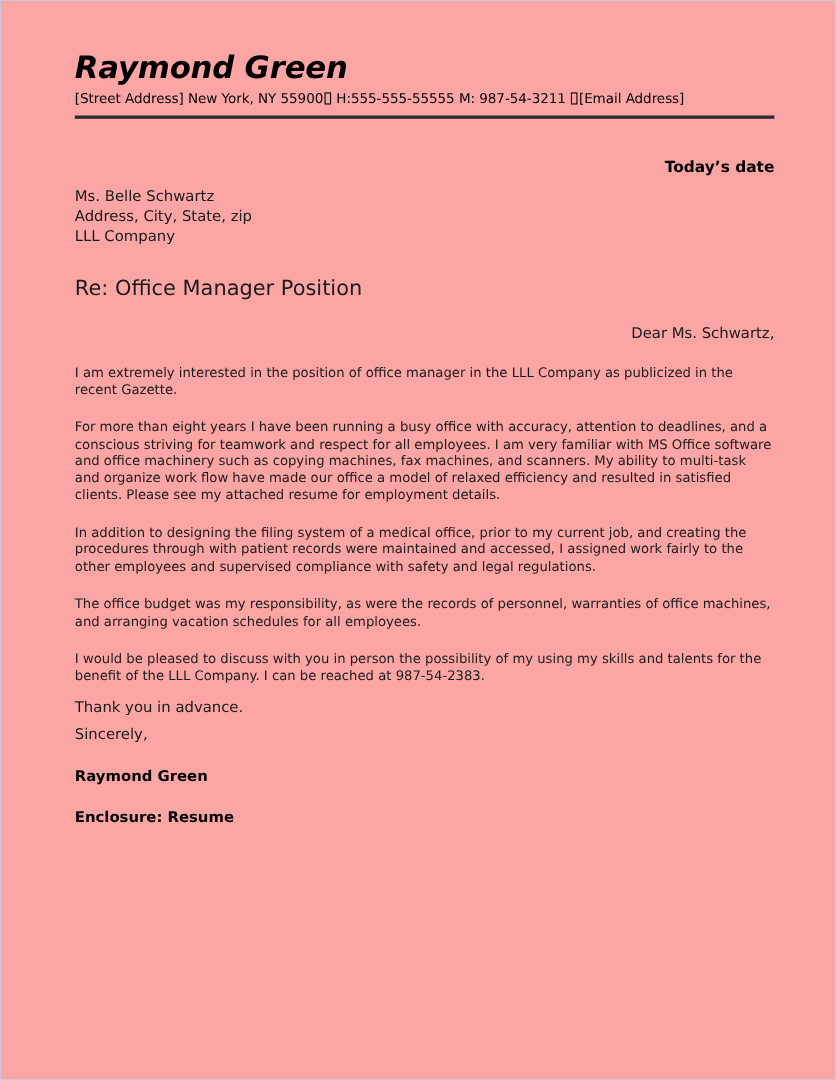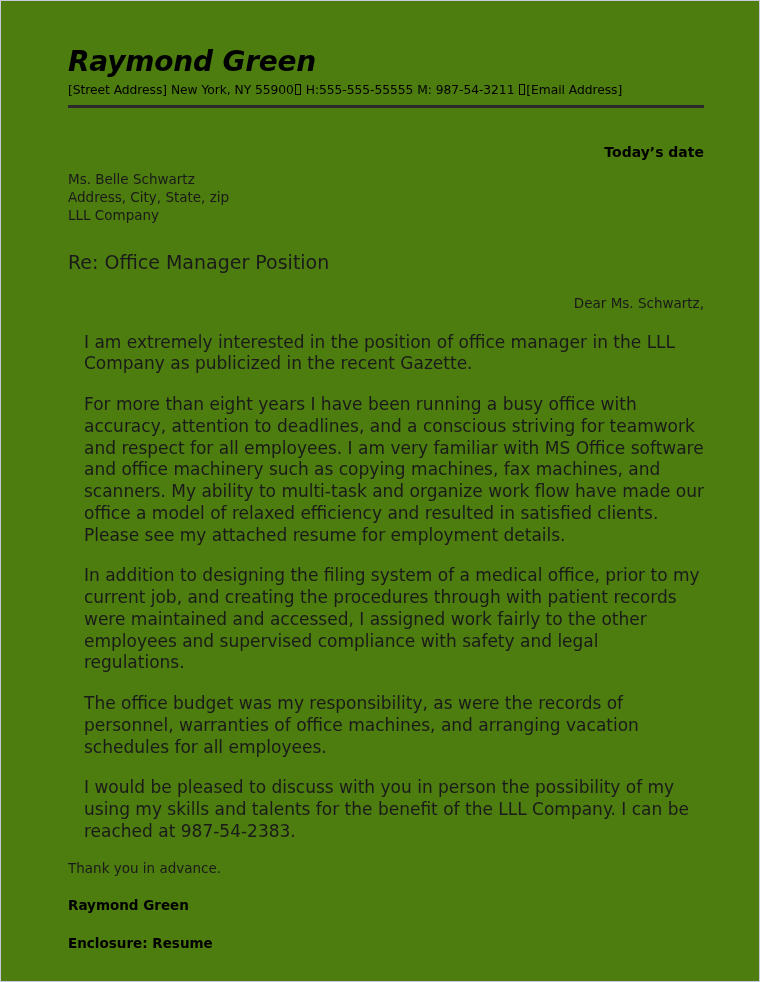--- a/index.html
+++ b/index.html
@@ -10,21 +10,21 @@
 
   body {
     font-family: "DejaVu Sans", sans-serif;
   }
 
   .page {
     position: relative;
     width: 760px;
     height: 982px;
     box-sizing: border-box;
-    background: #4d7c0f;
+    background: #fca5a5;
     border: 1px solid #c9c9de;
     overflow: hidden;
   }
 
   .sheet {
     position: absolute;
     left: 67px;
     top: 46px;
     width: 636px;
   }
@@ -106,25 +106,24 @@
     font-family: "DejaVu Sans", sans-serif;
     font-size: 13.5px;
     line-height: 1.3;
     color: #1a1a1a;
     text-align: right;
   }
 
   .body-paragraph {
     margin-top: 19px;
     font-family: "DejaVu Sans", sans-serif;
-    font-size: 17px;
+    font-size: 12px;
     line-height: 1.28;
     color: #1a1a1a;
     text-align: left;
-    margin-left: 16px;
   }
 
   
   .closing-thanks,
   .closing-signoff {
     margin-top: 8px;
     font-family: "DejaVu Sans", sans-serif;
     font-size: 13.5px;
     line-height: 1.3;
     color: #1a1a1a;
@@ -166,17 +165,18 @@
 
     <div class="salutation">Dear Ms. Schwartz,</div>
 
     <p class="body-paragraph">I am extremely interested in the position of office manager in the LLL Company as publicized in the recent Gazette.</p>
     <p class="body-paragraph">For more than eight years I have been running a busy office with accuracy, attention to deadlines, and a conscious striving for teamwork and respect for all employees. I am very familiar with MS Office software and office machinery such as copying machines, fax machines, and scanners. My ability to multi-task and organize work flow have made our office a model of relaxed efficiency and resulted in satisfied clients. Please see my attached resume for employment details.</p>
     <p class="body-paragraph">In addition to designing the filing system of a medical office, prior to my current job, and creating the procedures through with patient records were maintained and accessed, I assigned work fairly to the other employees and supervised compliance with safety and legal regulations.</p>
     <p class="body-paragraph">The office budget was my responsibility, as were the records of personnel, warranties of office machines, and arranging vacation schedules for all employees.</p>
     <p class="body-paragraph">I would be pleased to discuss with you in person the possibility of my using my skills and talents for the benefit of the LLL Company. I can be reached at 987-54-2383.</p>
 
     <div class="closing-thanks">Thank you in advance.</div>
+    <div class="closing-signoff">Sincerely,</div>
     <div class="closing-name">Raymond Green</div>
     <div class="closing-enclosure">Enclosure: Resume</div>
 
   </div>
 </div>
 
 </body></html>

